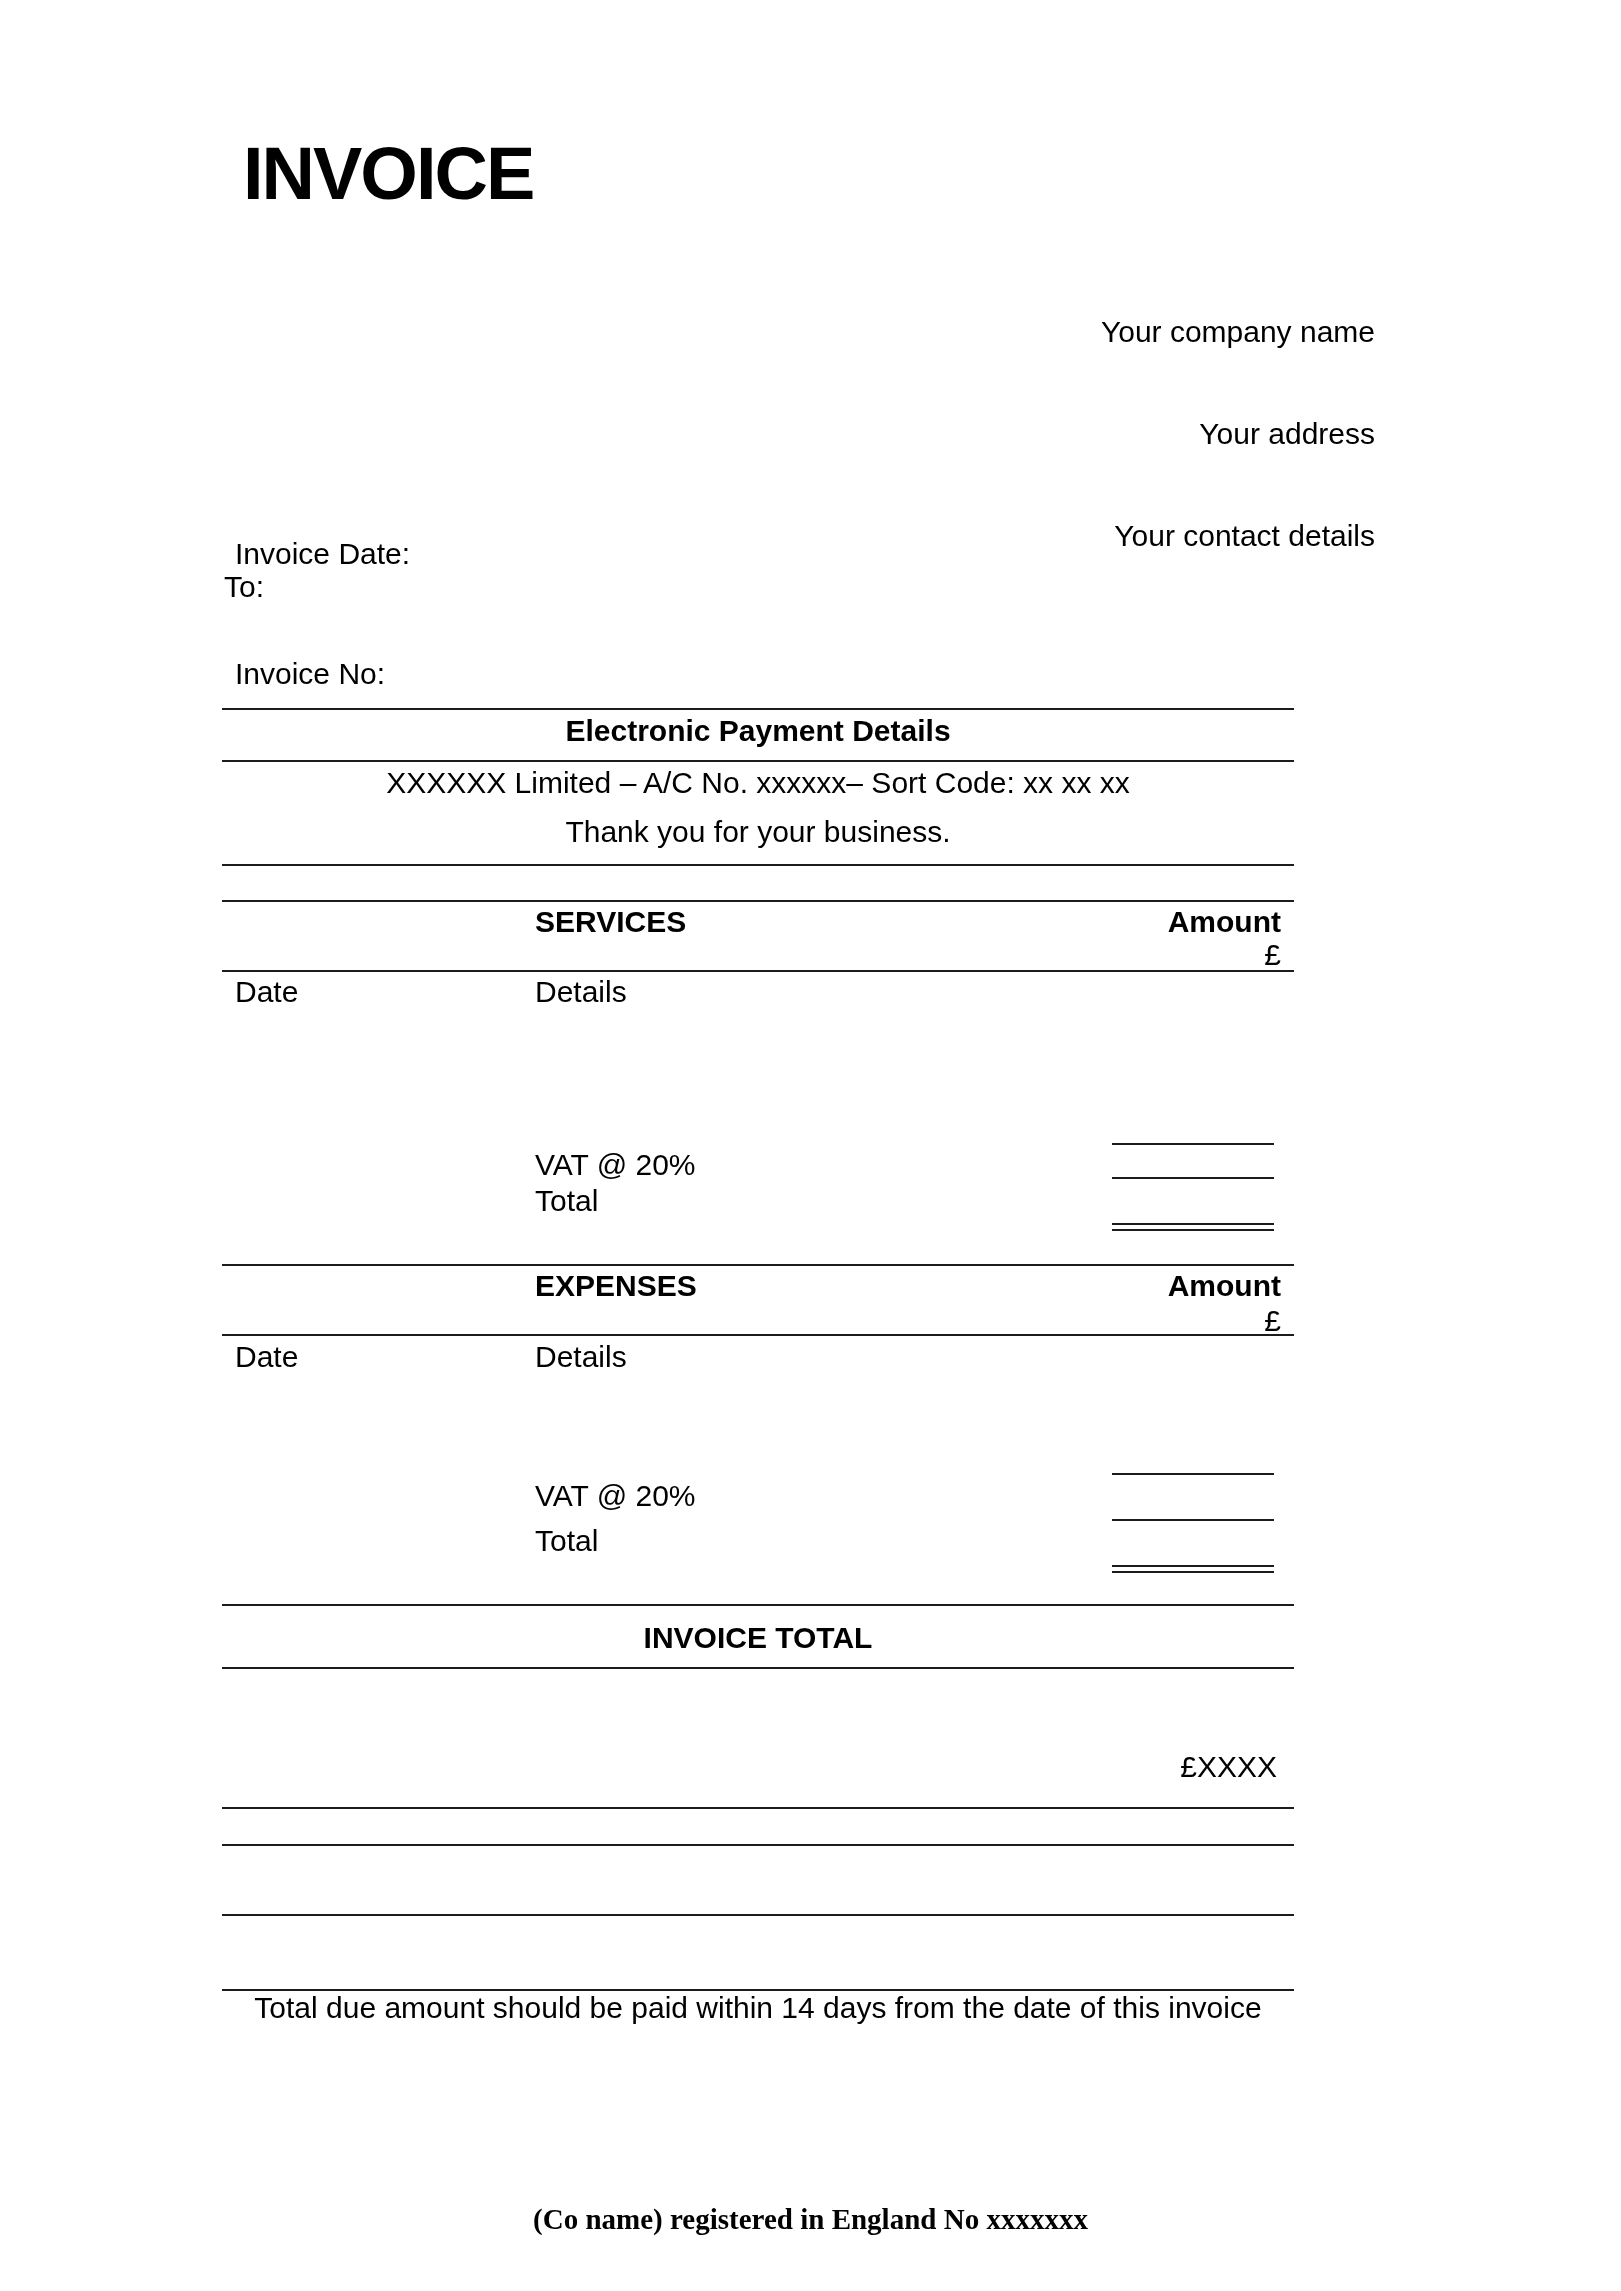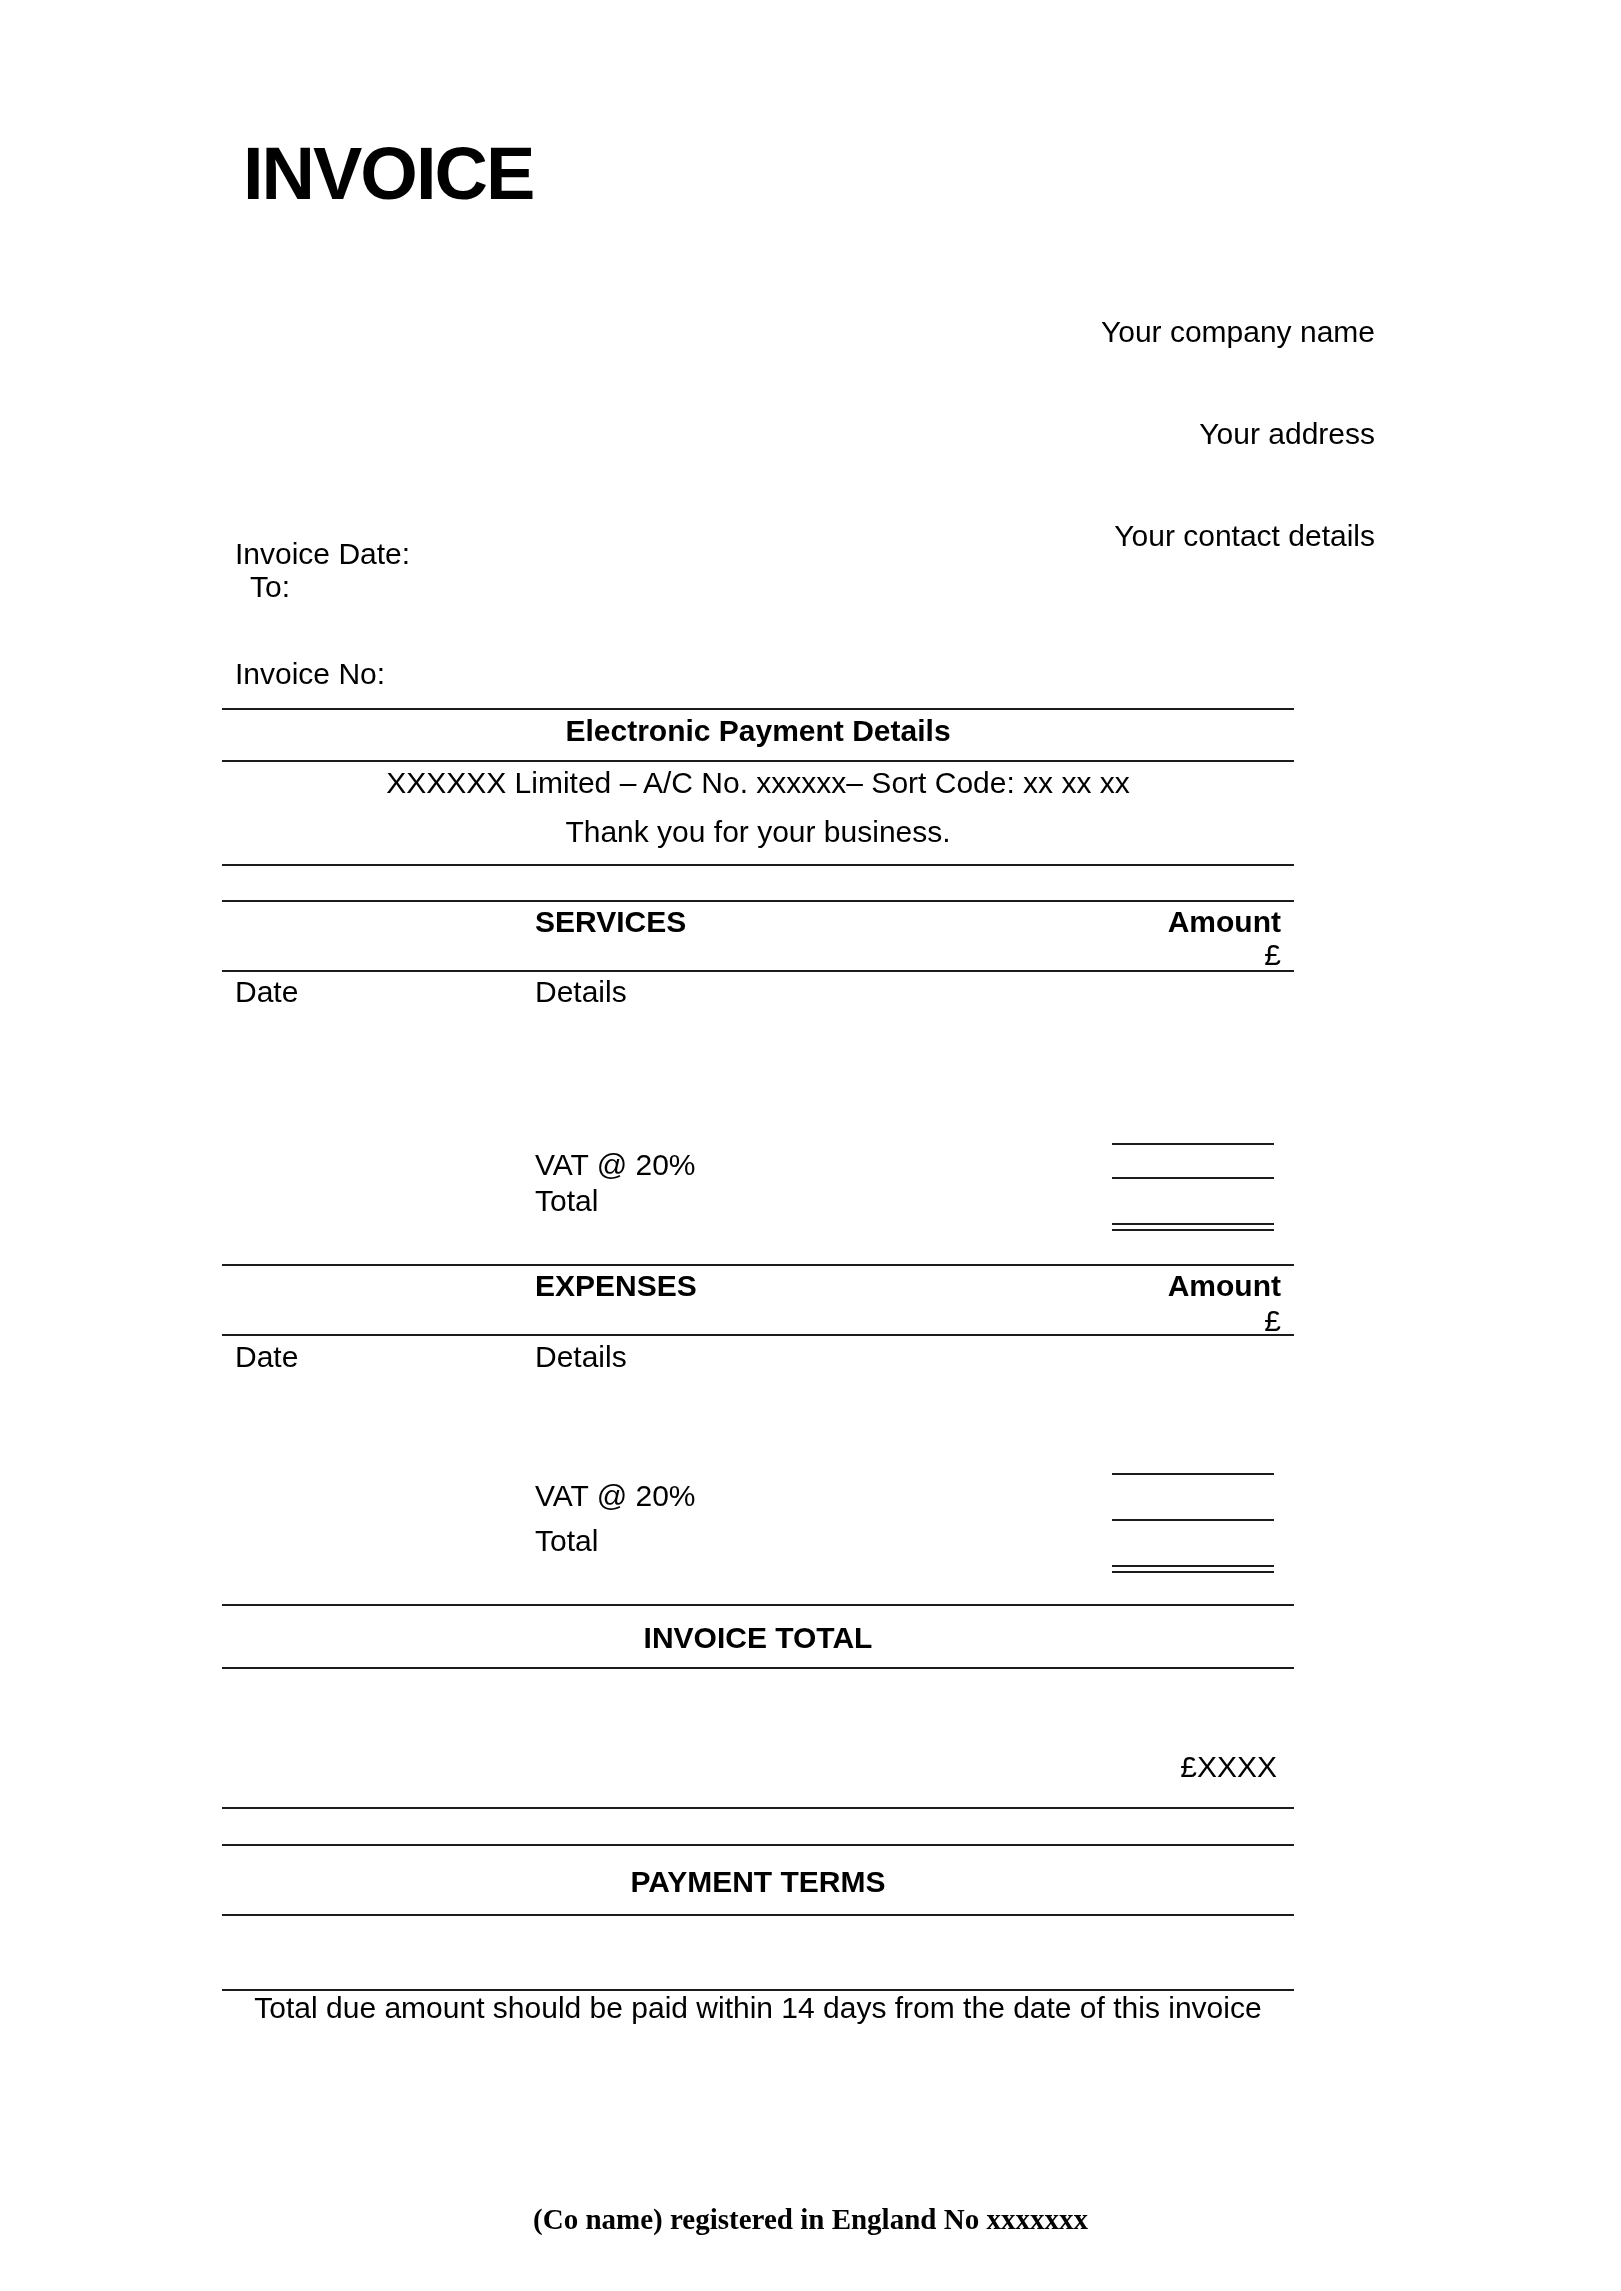--- a/index.html
+++ b/index.html
@@ -67,21 +67,21 @@
   <div class="abs txt rightalign" style="right:246px; top:247px; line-height:34px;">
     <div>Your company name</div>
     <div>Your address</div>
     <div>Your contact details</div>
   </div>
 
   <div class="abs txt" style="left:235px; top:454px; line-height:40px;">
     <div>Invoice Date:</div>
     <div>Invoice No:</div>
   </div>
-  <div class="abs txt" style="left:250px; top:569px;">To:</div>
+  <div class="abs txt" style="left:224px; top:569px;">To:</div>
 
   <div class="rule" style="top:708px;"></div>
   <div class="abs txt bold center band" style="top:713px;">Electronic Payment Details</div>
   <div class="rule" style="top:760px;"></div>
   <div class="abs txt center band" style="top:814px;">Thank you for your business.</div>
   <div class="abs txt center band" style="top:765px;">XXXXXX Limited – A/C No. xxxxxx– Sort Code: xx xx xx</div>
   <div class="rule" style="top:864px;"></div>
 
   <div class="rule" style="top:900px;"></div>
   <div class="abs txt bold" style="left:535px; top:904px;">SERVICES</div>
@@ -111,21 +111,20 @@
   <div class="abs txt" style="left:535px; top:1523px;">Total</div>
   <div class="rule-double" style="top:1565px;"></div>
 
   <div class="rule" style="top:1604px;"></div>
   <div class="abs txt bold center band" style="top:1620px;">INVOICE TOTAL</div>
   <div class="rule" style="top:1667px;"></div>
   <div class="abs txt rightalign" style="left:1081px; top:1749px; width:196px;">£XXXX</div>
   <div class="rule" style="top:1807px;"></div>
   <div class="rule" style="top:1844px;"></div>
 
-  <div class="abs txt bold center band" style="top:1864px;">PAYMENT TERMS</div>
   <div class="rule" style="top:1914px;"></div>
   <div class="abs txt center band" style="top:1918px; line-height:36px;">
     <div>Total due amount should be paid within 14 days from the date of this invoice</div>
   </div>
   <div class="rule" style="top:1989px;"></div>
 
   <div class="abs serif-footer" style="left:0; top:2137px; width:1621px;">
     <div>(Co name) registered in England No xxxxxxx</div>
     
   </div>

